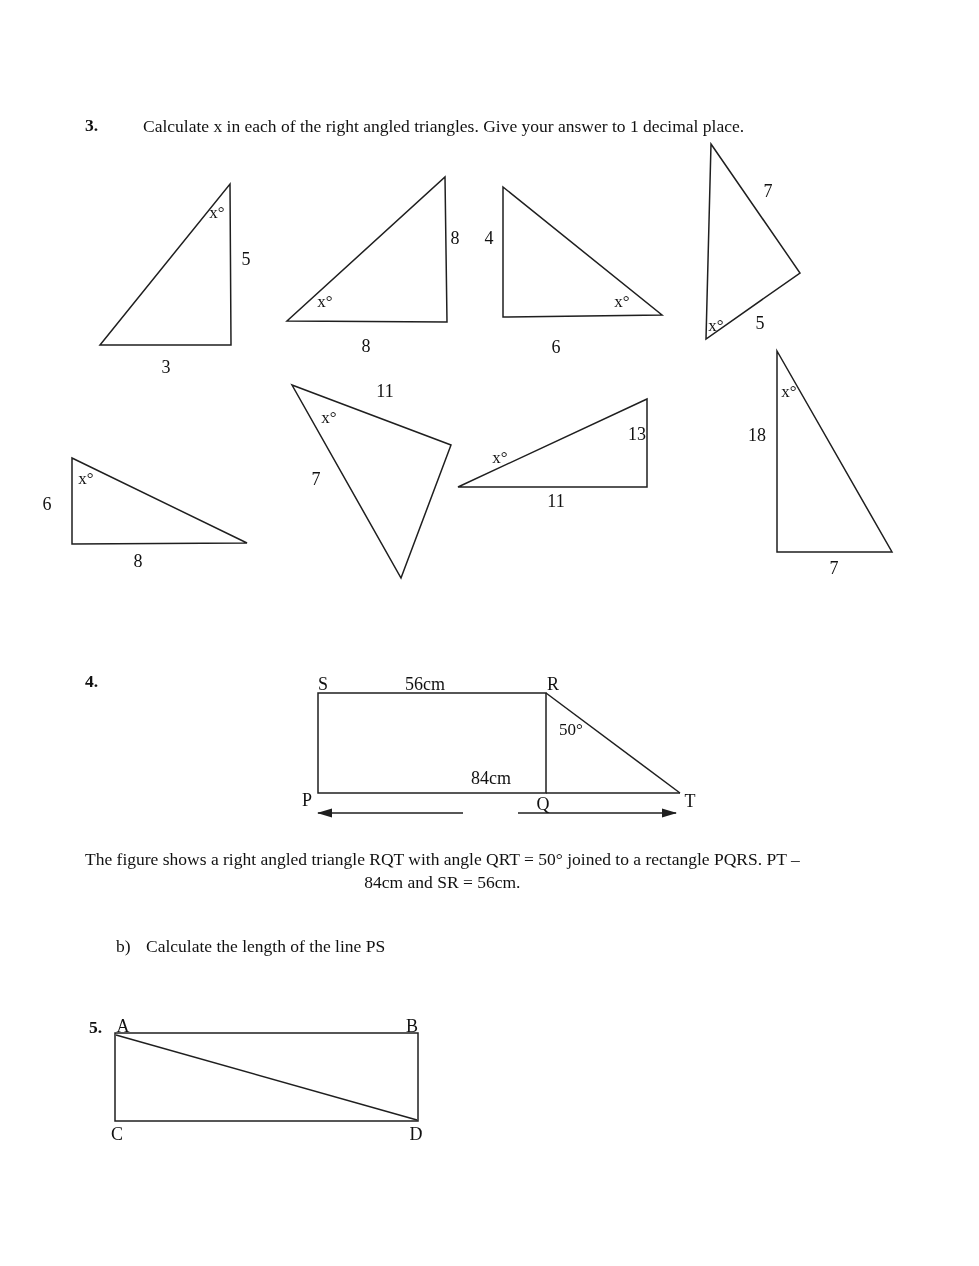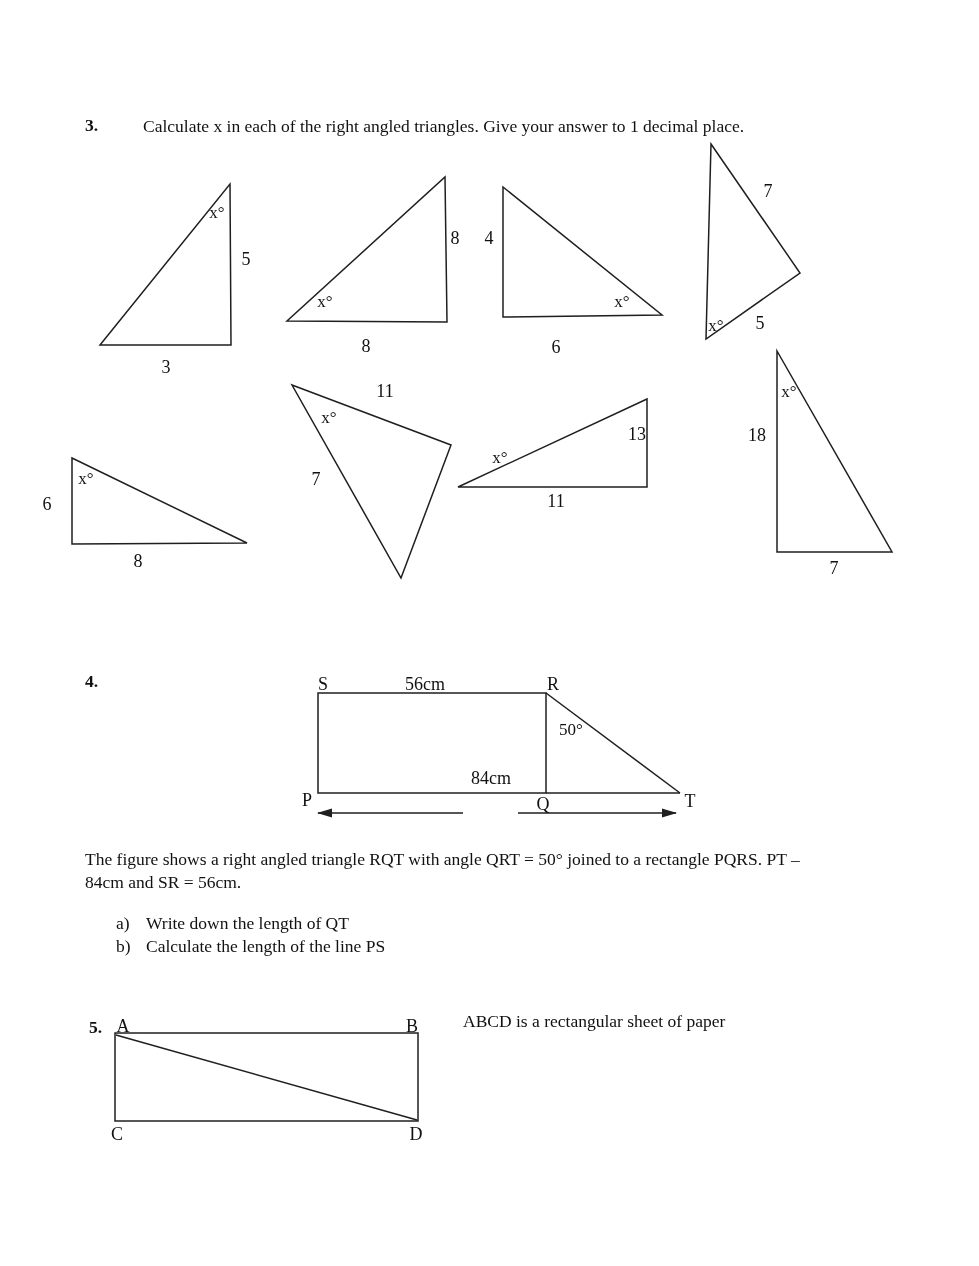--- a/index.html
+++ b/index.html
@@ -101,35 +101,31 @@
   <span class="txt bold" style="left:85px; top:670px;">4.</span>
   <span class="lbl" style="left:323px; top:684px;">S</span>
   <span class="lbl" style="left:425px; top:684px;">56cm</span>
   <span class="lbl" style="left:553px; top:684px;">R</span>
   <span class="lbl ang" style="left:571px; top:729px;font-family:Liberation Serif, serif;">50°</span>
   <span class="lbl" style="left:307px; top:800px;">P</span>
   <span class="lbl" style="left:543px; top:804px;">Q</span>
   <span class="lbl" style="left:690px; top:801px;">T</span>
   <span class="lbl" style="left:491px; top:778px;">84cm</span>
 
-  <div class="txt" style="left:85px; top:848px;">
+  <div class="txt" style="left:85px; top:848px;text-align:center;">
     <div>The figure shows a right angled triangle RQT with angle QRT = 50° joined to a rectangle PQRS. PT –</div>
     <div>84cm and SR = 56cm.</div>
   </div>
 
-  <div class="txt item" style="left:116px; top:912px;">
-    <span class="marker">a)</span><span>Write down the length of QT</span>
-  </div>
   <div class="txt item" style="left:116px; top:935px;">
     <span class="marker">b)</span><span>Calculate the length of the line PS</span>
   </div>
 
   <span class="txt bold" style="left:89px; top:1016px;">5.</span>
   <span class="lbl" style="left:123px; top:1026px;">A</span>
   <span class="lbl" style="left:412px; top:1026px;">B</span>
   <span class="lbl" style="left:117px; top:1134px;">C</span>
   <span class="lbl" style="left:416px; top:1134px;">D</span>
 
   <div class="txt" style="left:463px; top:1010px;">
-    <div>ABCD is a rectangular sheet of paper</div>
   </div>
 
 </div>
 
 </body></html>

